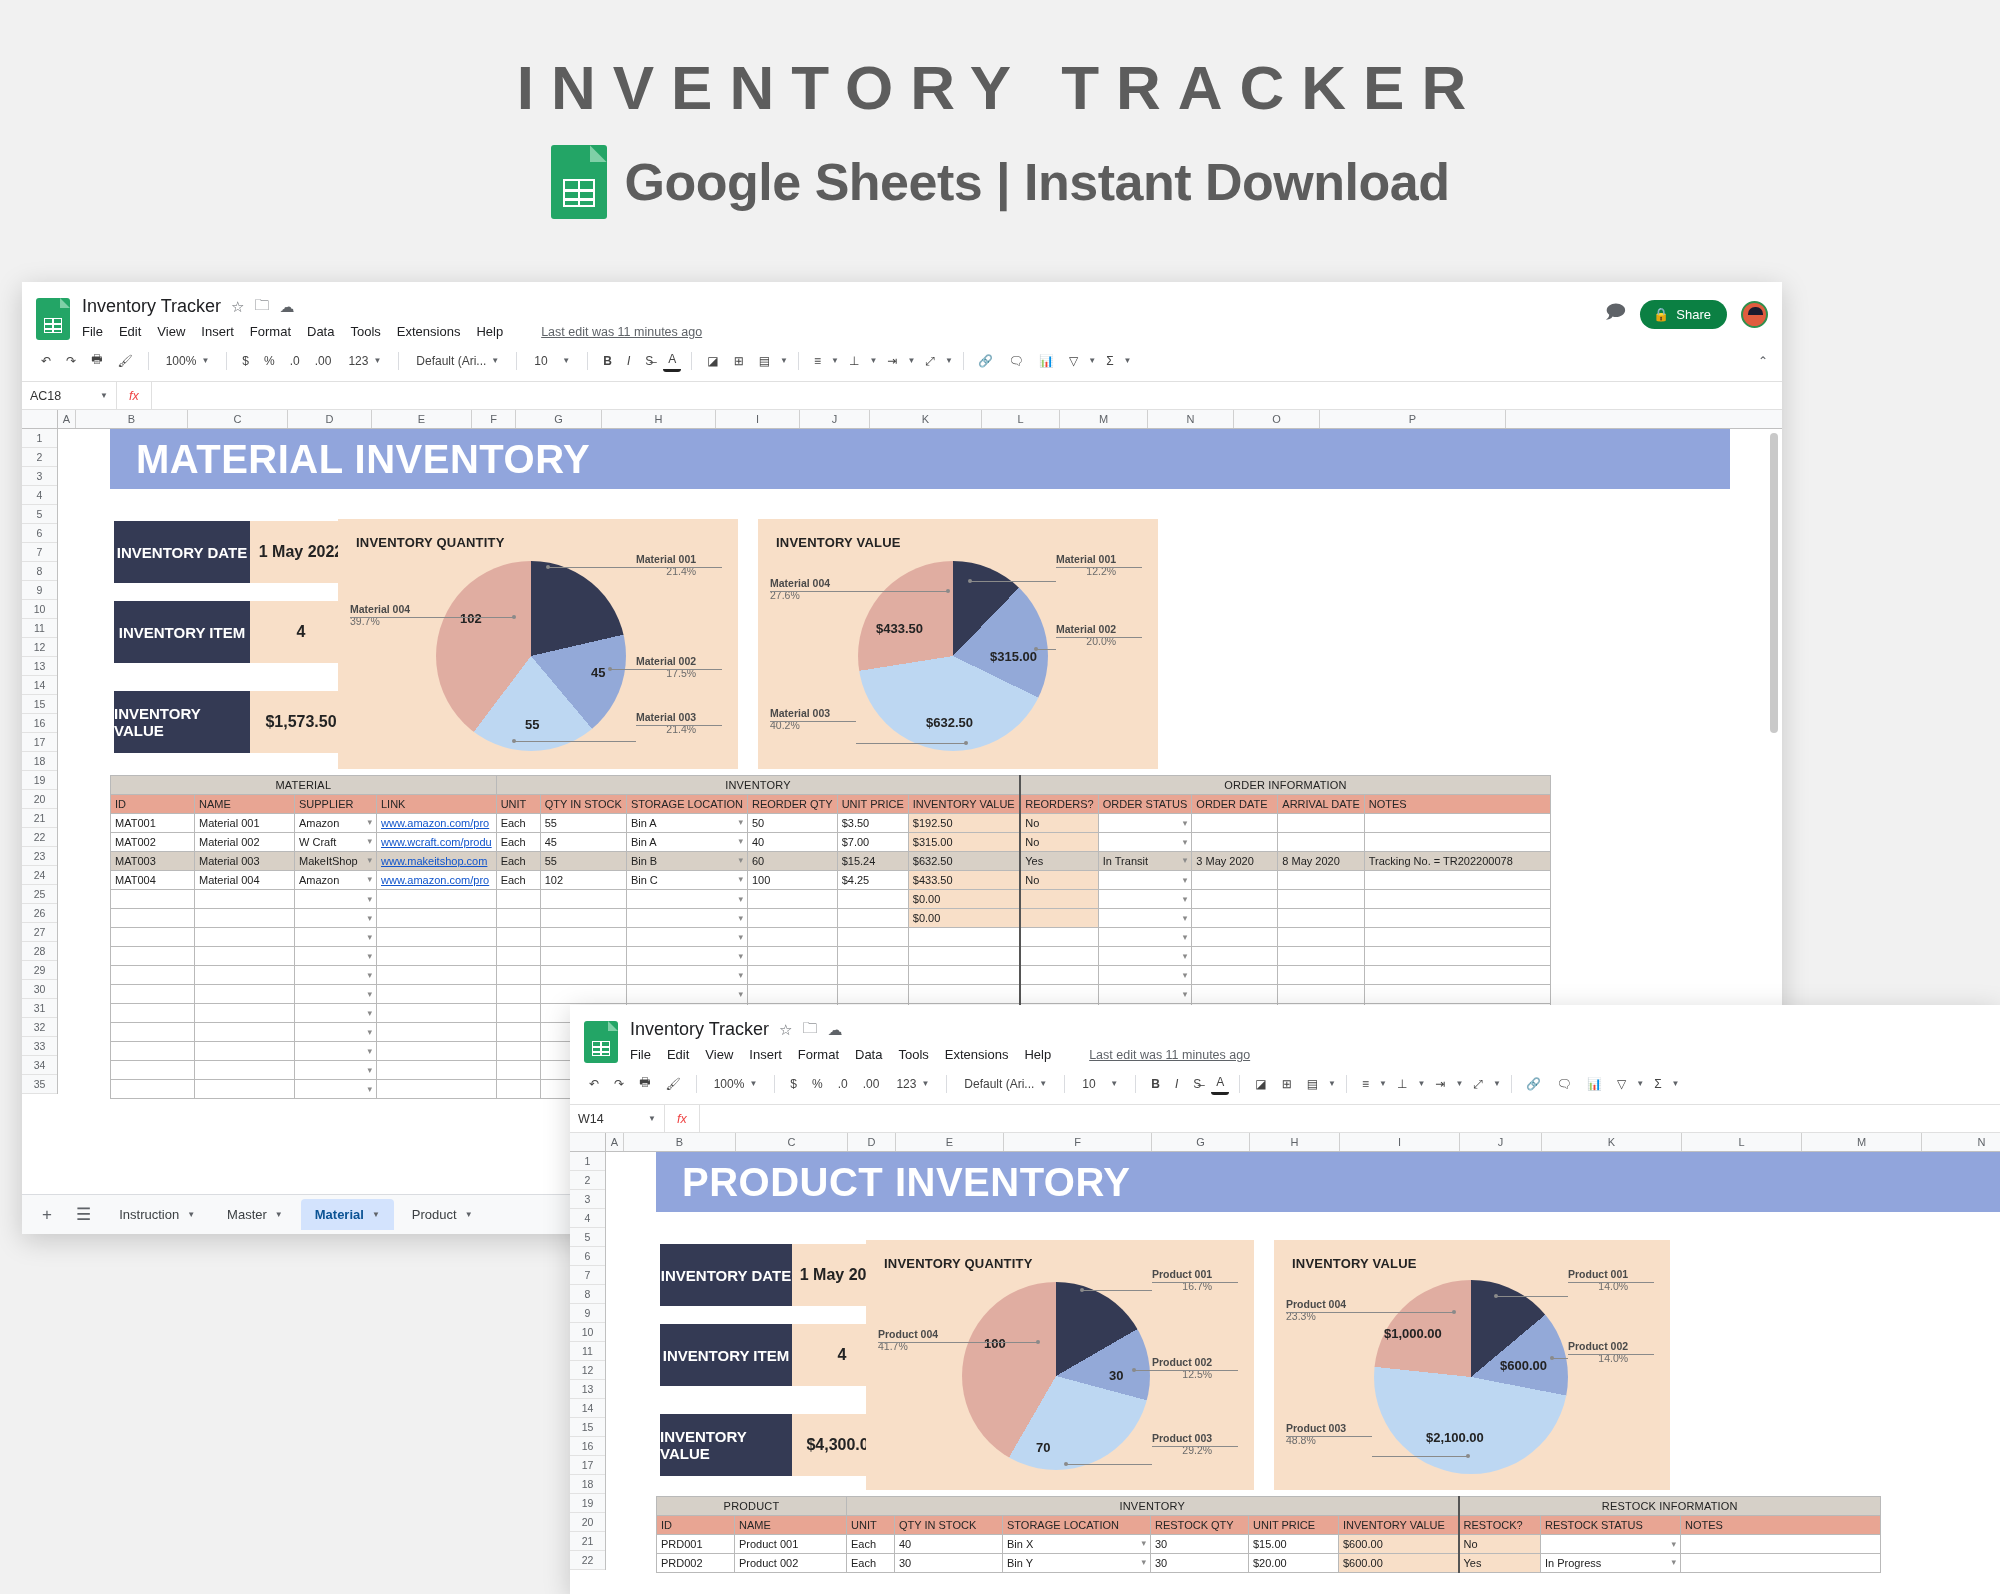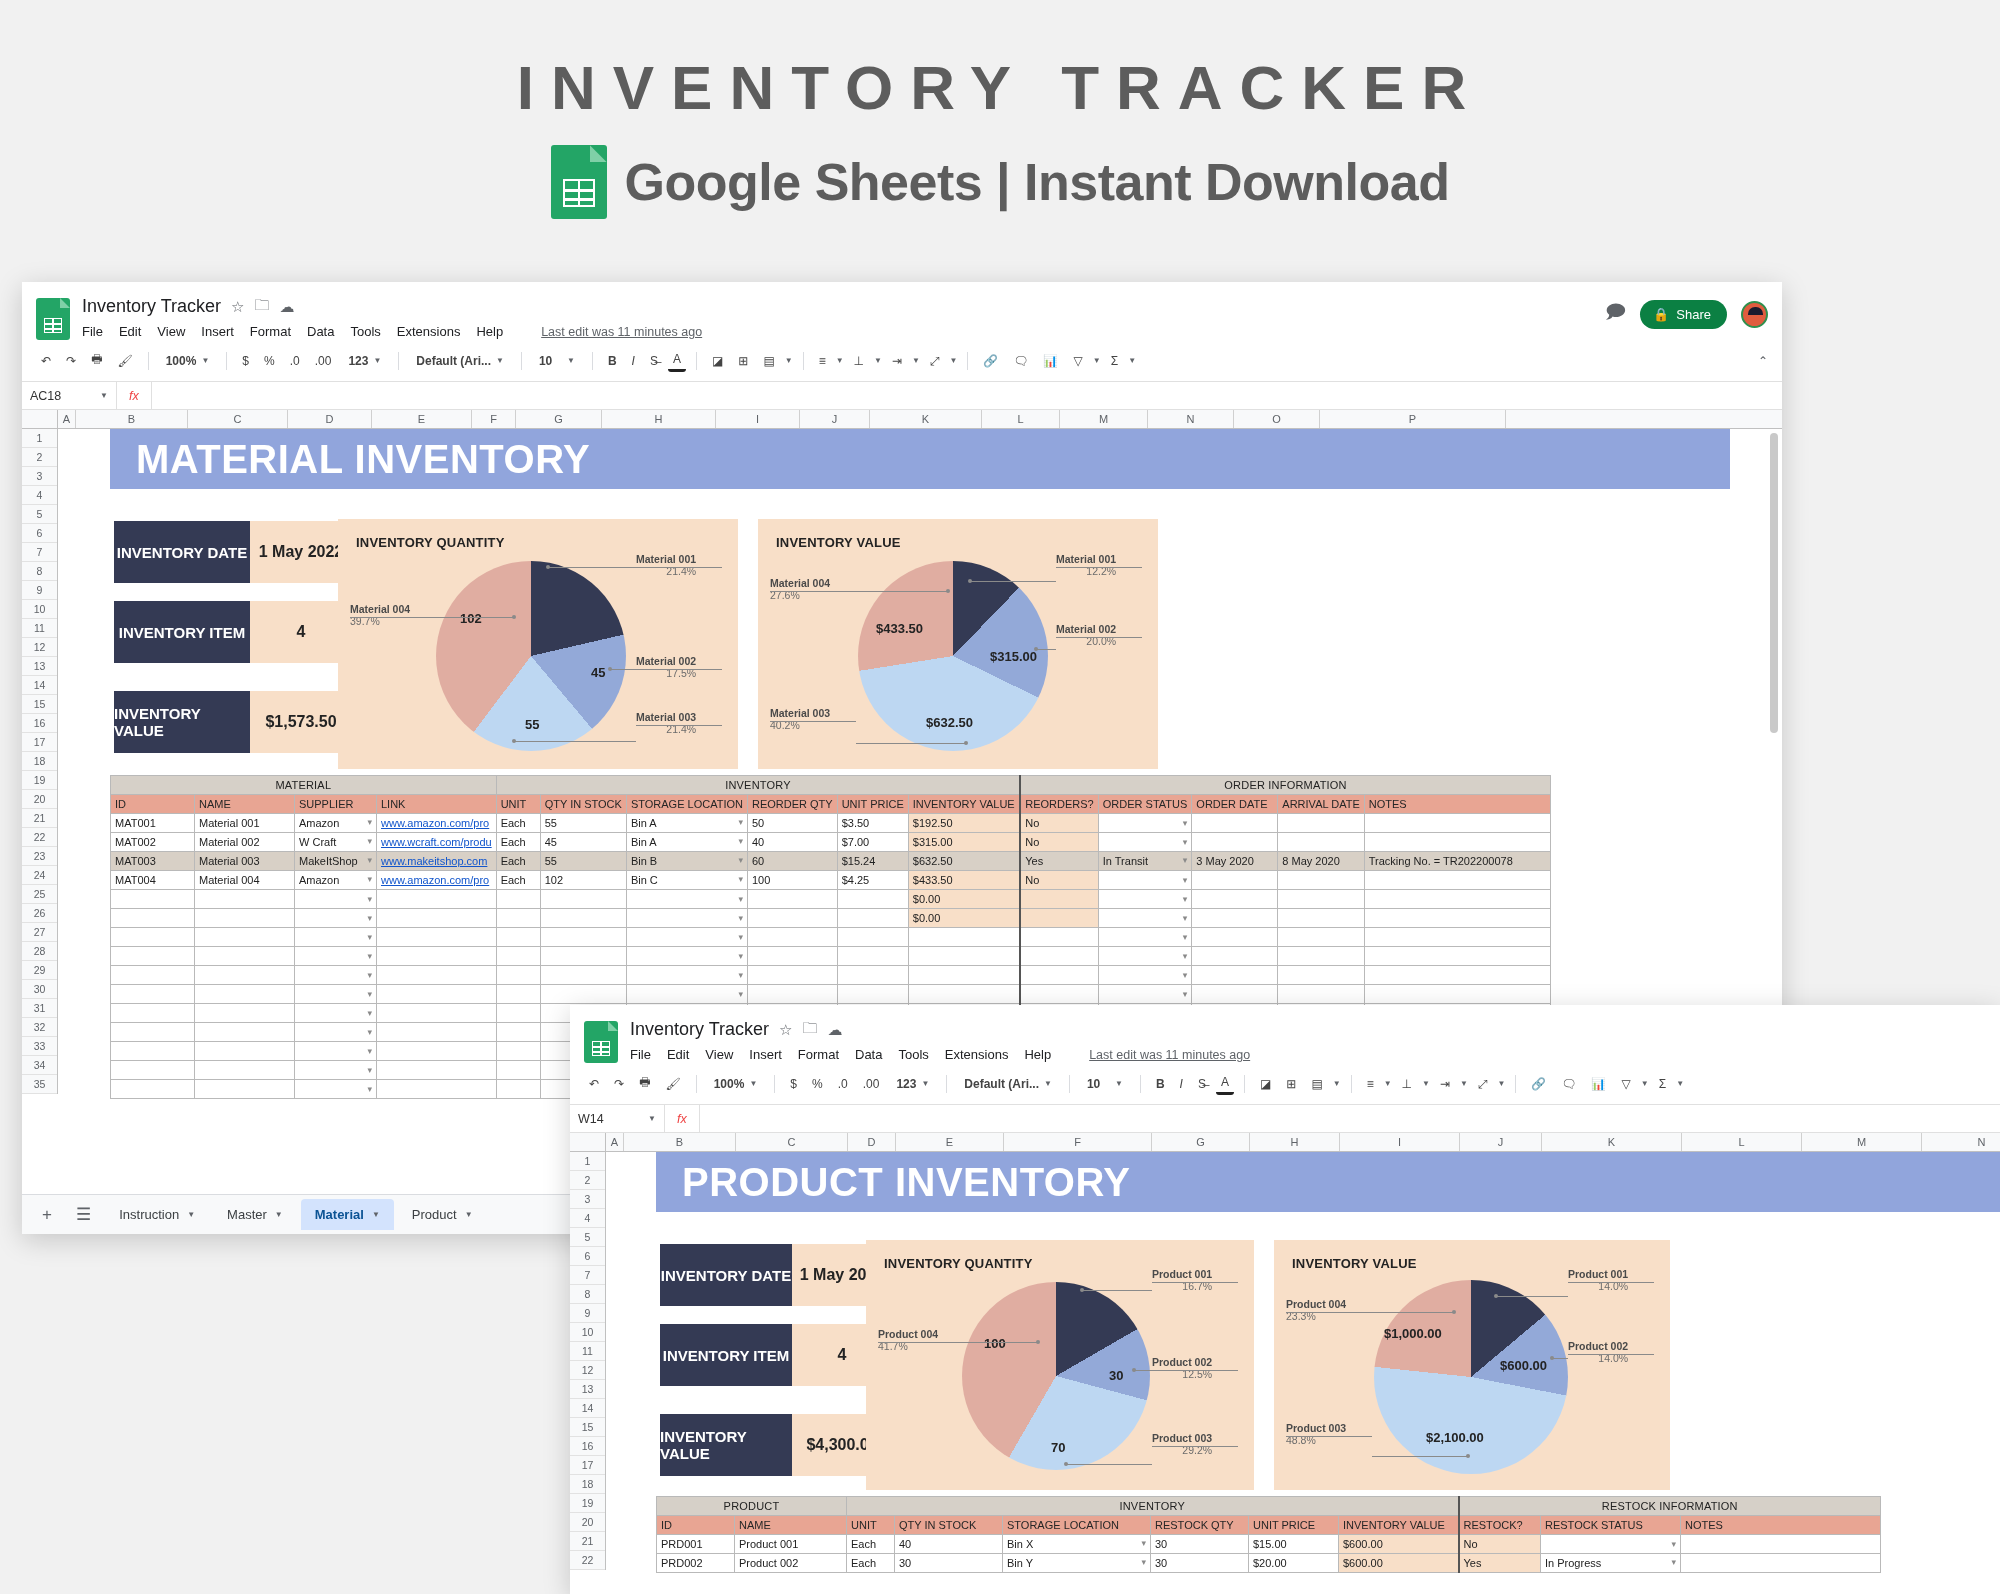--- a/index.html
+++ b/index.html
@@ -105,21 +105,21 @@
   
   .gs-toolbar {
     display:flex; align-items:center; gap:5px;
     padding: 7px 14px; border-bottom:1px solid #e0e0e0;
     font-size:12px; color:#444; position:relative;
   }
   .tb { color:#444; padding: 3px 5px; border-radius:3px; cursor:pointer; white-space:nowrap; }
   .tb-sep { width:1px; height:18px; background:#dadce0; margin:0 5px; }
   .tb-box {
     border:1px solid transparent; padding:3px 6px; border-radius:3px;
-    display:flex; align-items:center; gap:5px; cursor:pointer;font-weight:bold;
+    display:flex; align-items:center; gap:5px; cursor:pointer;
   }
   .tb-caret { font-size:8px; color:#5f6368; }
   .tb-font { min-width:96px; }
   .tb-size { min-width:50px; justify-content:space-between; }
   .collapse-ico { margin-left:auto; color:#5f6368; cursor:pointer; }
 
   
   .gs-formulabar {
     display:flex; align-items:center; height:28px; border-bottom:1px solid #e0e0e0;
     font-size:12.5px; color:#333;
@@ -973,21 +973,21 @@
           <div class="kpi-value" style="width:100px;height:62px;">$4,300.00</div>
         </div>
 
         <div class="chart-card" style="left:260px; top:88px; width:388px; height:250px;">
           <div class="chart-card-title">INVENTORY QUANTITY</div>
           <div class="pie" style="left:96px; top:42px; width:188px; height:188px;
                background: conic-gradient(#343a54 0deg 60deg, #93a9d8 60deg 105deg, #bdd7f2 105deg 210deg, #e0ada1 210deg 360deg);"></div>
 
           <div class="pie-val" style="left:118px; top:96px;">100</div>
           <div class="pie-val" style="left:243px; top:128px;">30</div>
-          <div class="pie-val" style="left:185px; top:200px;text-align:right;">70</div>
+          <div class="pie-val" style="left:170px; top:200px;text-align:right;">70</div>
 
           <div class="pie-lbl" style="left:12px; top:88px;">
             <span>Product 004</span>
             <span class="pct" style="text-align:left">41.7%</span>
           </div>
           <div class="lbl-underline" style="left:12px; top:102px; width:86px;"></div>
           <div class="leader" style="left:96px; top:102px; width:76px;"></div>
           <div class="leader-dot" style="left:170px; top:100px;"></div>
 
           <div class="pie-lbl" style="left:286px; top:28px; text-align:right;">

